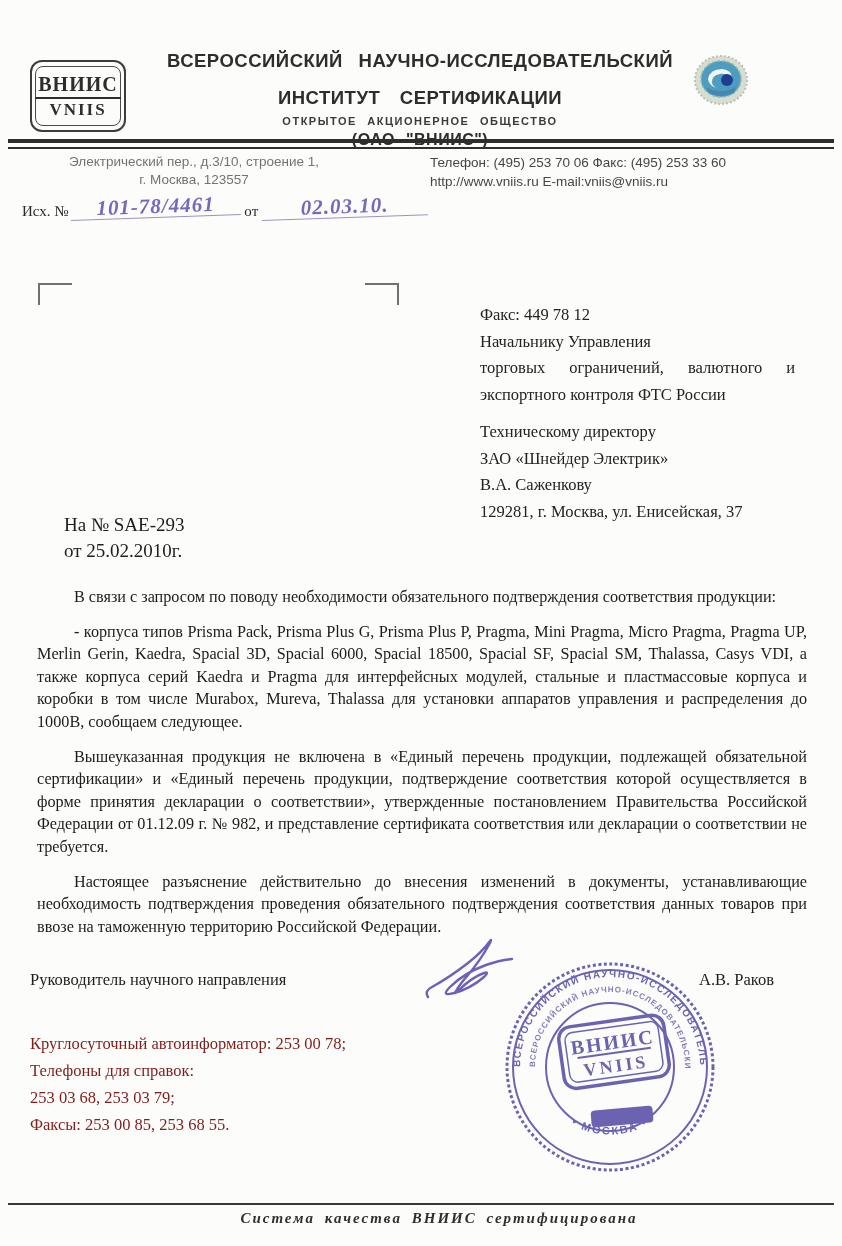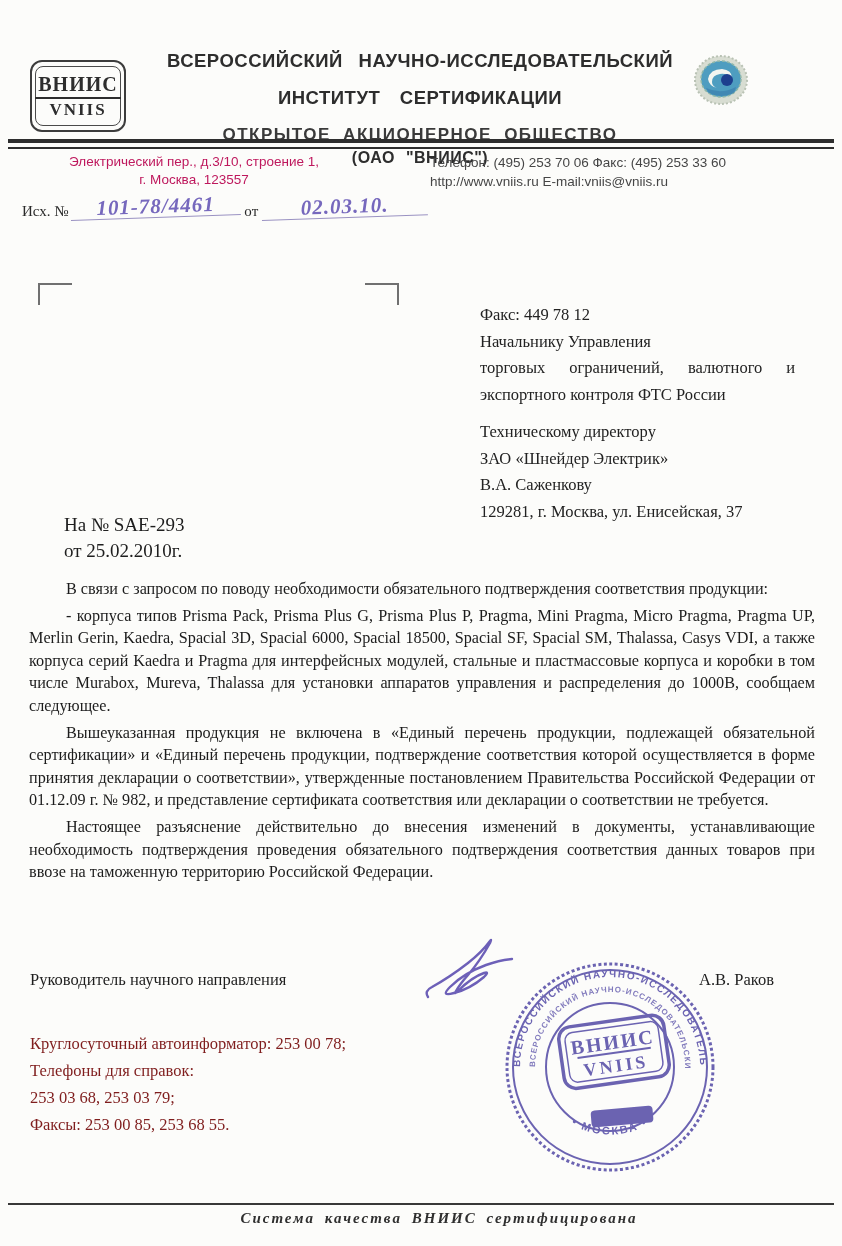--- a/index.html
+++ b/index.html
@@ -20,33 +20,33 @@
     font-weight:bold; color:#2d2d2d;
   }
   .logo-ru{font-size:20px; letter-spacing:1px; border-bottom:2px solid #2d2d2d; padding:0 3px 1px;}
   .logo-en{font-size:17px; letter-spacing:2px; margin-top:1px;}
   .org-title{
     position:absolute; left:160px; top:50px; width:520px; text-align:center;
     font-family:"Liberation Sans", sans-serif; font-weight:bold; color:#2d2d2d;
   }
   .org-title .t1{font-size:18.5px; letter-spacing:.5px; word-spacing:10px;}
   .org-title .t2{font-size:18.5px; letter-spacing:.5px; word-spacing:14px; margin-top:15px;}
-  .org-title .t3{font-size:17px; letter-spacing:1.5px; word-spacing:6px; margin-top:16px; color:#3a3a3a;}
+  .org-title .t3{font-size:11px; letter-spacing:1.5px; word-spacing:6px; margin-top:6px; color:#3a3a3a;}
   .org-title .t4{font-size:16px; letter-spacing:.5px; word-spacing:6px; margin-top:4px;}
   .emblem{position:absolute; left:694px; top:55px;}
   
   .double-rule{
     position:absolute; left:8px; right:8px; top:139px; height:4px;
     border-top:4px solid #2e2e2e; border-bottom:2px solid #2e2e2e;
   }
   .footer-rule{position:absolute; left:8px; right:8px; top:1203px; border-top:2px solid #383838;}
   
   .addr-left{
     position:absolute; left:24px; top:153px; width:340px; text-align:center;
-    font-family:"Liberation Sans", sans-serif; font-size:13.5px; line-height:18px; color:#be185d;
+    font-family:"Liberation Sans", sans-serif; font-size:13.5px; line-height:18px; color:#737373;
   }
   .addr-right{
     position:absolute; left:430px; top:153px; width:402px;
     font-family:"Liberation Sans", sans-serif; font-size:13.5px; line-height:19px; color:#464646;
   }
   
   .ref-line{position:absolute; left:22px; top:198px; font-size:15px; color:#2a2a2a; white-space:nowrap;}
   .ref-line .lbl{vertical-align:baseline;}
   .hw-seg{
     display:inline-block; border-bottom:1.5px solid #9a92c2; text-align:center;
@@ -66,21 +66,21 @@
   .recip-1{top:302px;}
   .recip-2{top:419px;}
   .spread{word-spacing:20px;}
   
   .in-reply{position:absolute; left:64px; top:512px; font-size:19px; line-height:26px;}
   
   .body-text{
     position:absolute; left:25px; top:574px; width:794px;
     font-size:16.2px; line-height:22.6px; text-align:justify; color:#1c1c1c;
   }
-  .body-text p{margin:4px; text-indent:37px;}
+  .body-text p{margin:12px; text-indent:37px;}
   
   .sig-title{position:absolute; left:30px; top:970px; font-size:16.5px;}
   .sig-name{position:absolute; left:699px; top:970px; font-size:16.5px;text-align:right;}
   .sig-scribble{position:absolute; left:420px; top:935px;}
   
   .contacts{position:absolute; left:30px; top:1030px; font-size:16.5px; line-height:27px; color:#7f1d1d;}
   
   .stamp{position:absolute; left:503px; top:960px; opacity:.88;}
   
   .quality-note{

